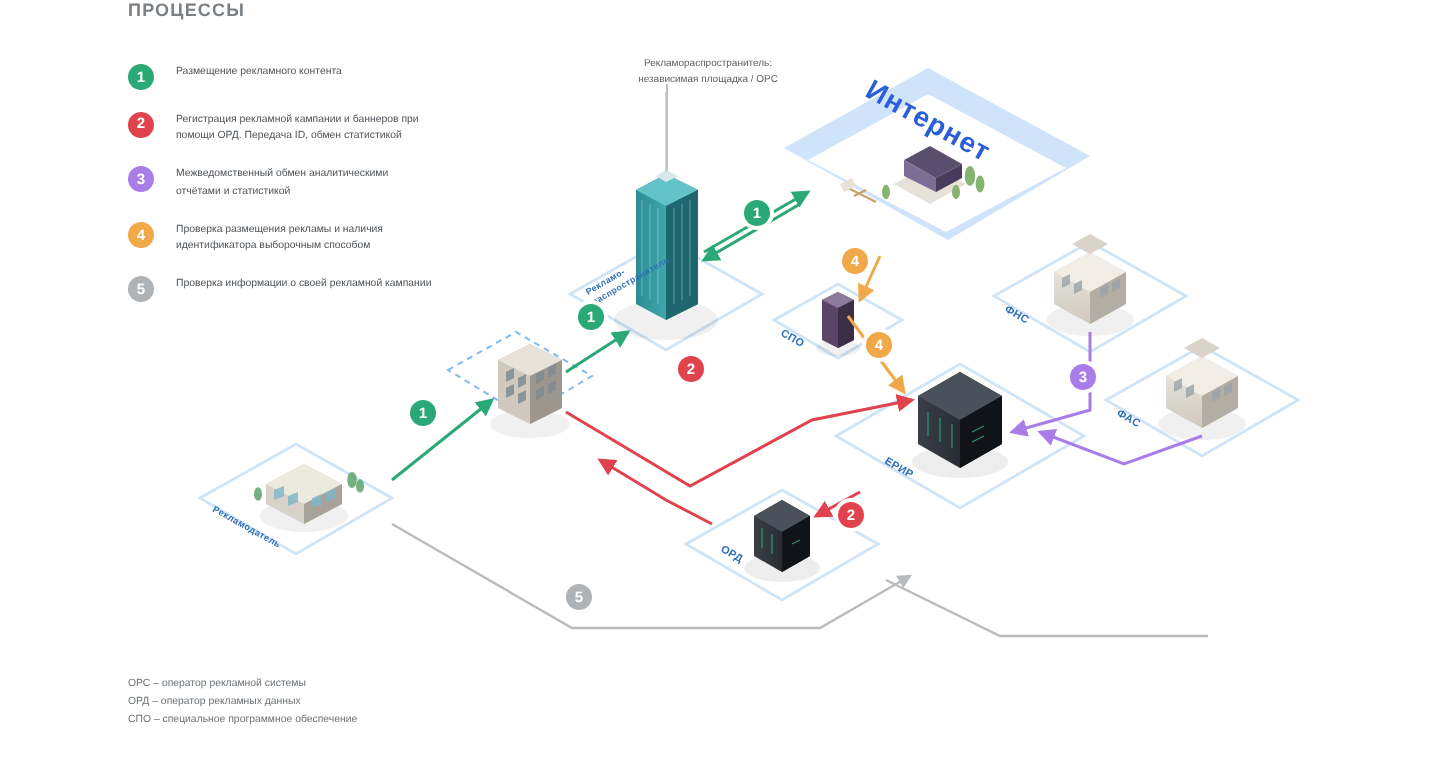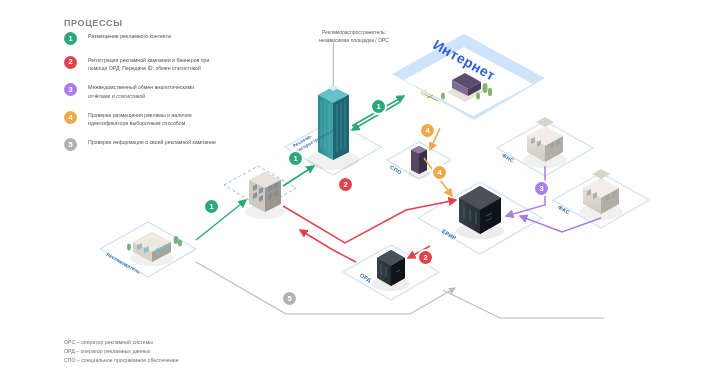--- a/index.html
+++ b/index.html
@@ -7,21 +7,21 @@
     width:716px;height:386px;
     background:#ffffff;
     font-family:"Liberation Sans", sans-serif;
     overflow:hidden;
     position:relative;
   }
   #page{position:absolute;inset:0;}
 
   
   .panel-title{
-    position:absolute;left:64px;top:18px;
+    position:absolute;left:64px;top:0;
     font-size:9px;letter-spacing:.6px;
     color:#7b8084;font-weight:700;
     text-transform:uppercase;
   }
   .legend{position:absolute;left:64px;top:32px;width:170px;}
   .legend-row{display:flex;align-items:flex-start;margin-bottom:10.5px;}
   .badge{
     width:13px;height:13px;border-radius:50%;
     flex:0 0 13px;
     color:#fff;font-size:7.5px;font-weight:700;

